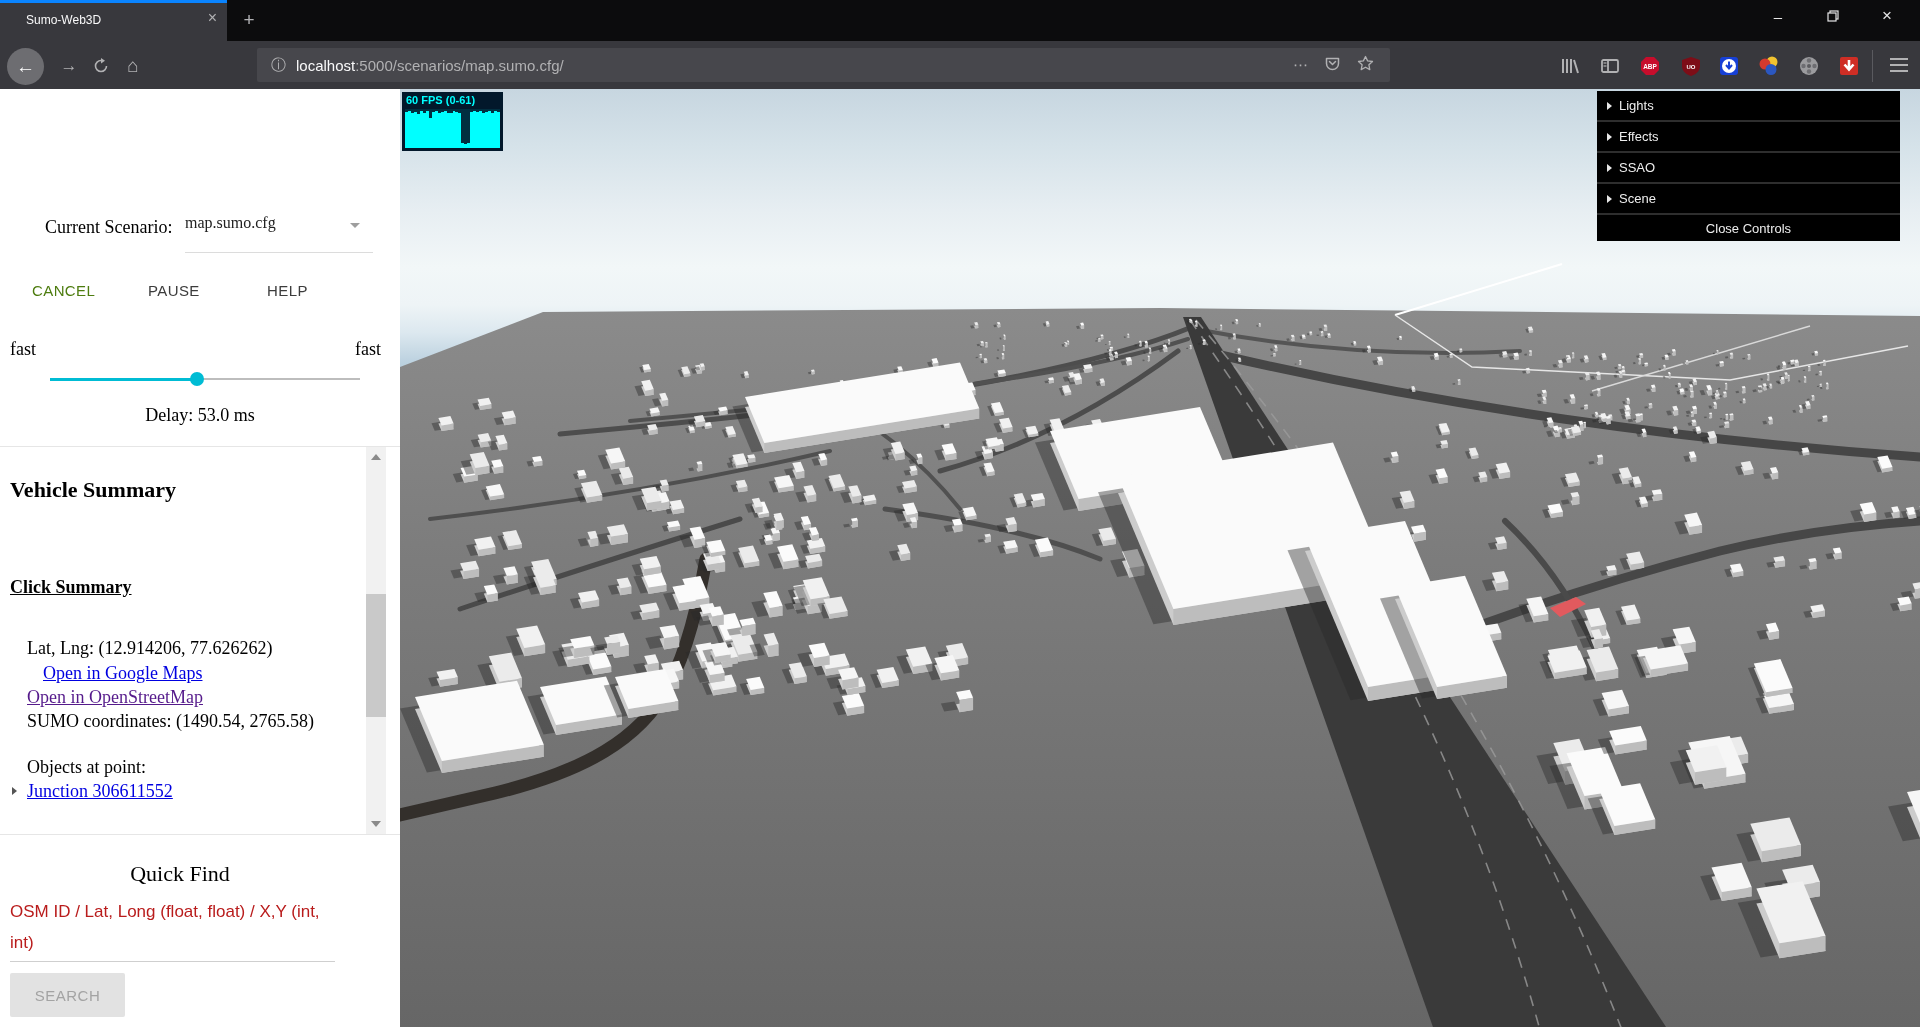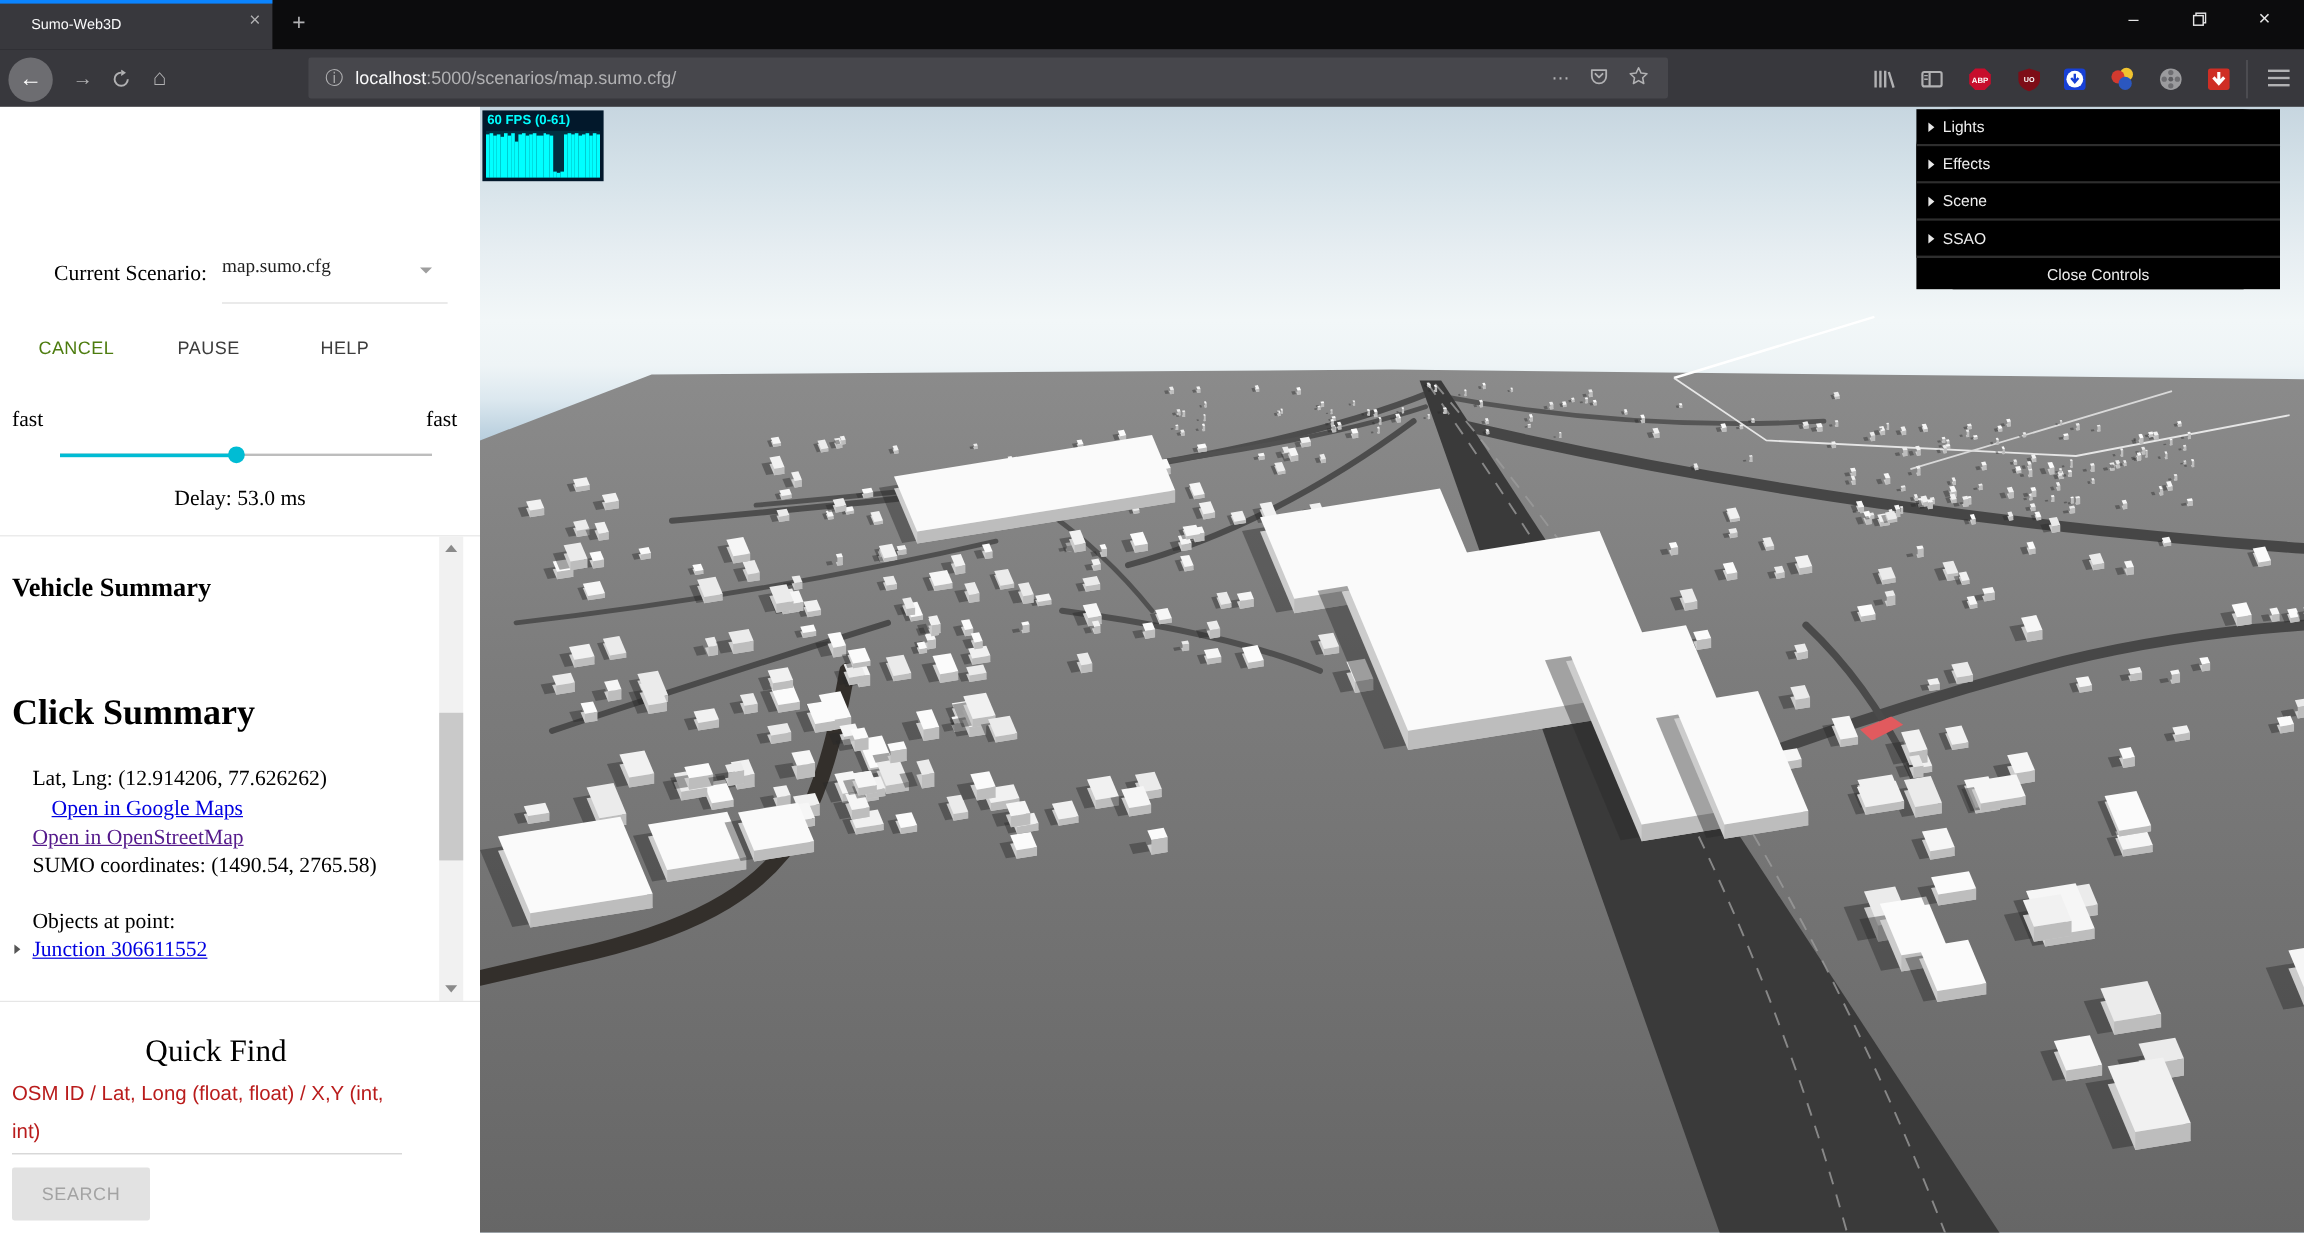--- a/index.html
+++ b/index.html
@@ -57,36 +57,36 @@
   #lbl-fast { position:absolute; left:355px; top:250px; font-size:18px; }
   #slider { position:absolute; left:50px; top:283px; width:310px; height:14px; }
   #slider .track { position:absolute; left:0; top:6px; width:310px; height:2px; background:#bdbdbd; }
   #slider .fill { position:absolute; left:0; top:5.5px; width:147px; height:3px; background:#00bcd4; }
   #slider .thumb { position:absolute; left:140px; top:0; width:14px; height:14px; border-radius:50%; background:#00bcd4; }
   #delay-text { position:absolute; left:0; top:316px; width:400px; text-align:center; font-size:18px; }
 
   #summary-divider-top { position:absolute; left:0; top:357px; width:400px; height:1px; background:#e6e6e6; }
   #summary-divider-bottom { position:absolute; left:0; top:745px; width:400px; height:1px; background:#e6e6e6; }
   #vehicle-summary-title { position:absolute; left:10px; top:388px; font-size:22px; font-weight:bold; }
-  #click-summary-title { position:absolute; left:10px; top:488px; font-size:30px; font-weight:bold; }
+  #click-summary-title { position:absolute; left:10px; top:488px; font-size:18px; font-weight:bold;text-decoration:underline; }
   .sumline { position:absolute; left:27px; font-size:18px; }
   a.slink { text-decoration:underline; }
   .blue { color:#0000e0; }
   .purple { color:#551a8b; }
   #obj-bullet { position:absolute; left:12px; top:698px; width:0; height:0;
       border-top:4px solid transparent; border-bottom:4px solid transparent; border-left:5px solid #555; }
 
   
   #sscroll { position:absolute; left:366px; top:358px; width:20px; height:387px; background:#f1f1f1; }
   #sscroll .thumb { position:absolute; left:0; top:147px; width:20px; height:123px; background:#c9c9c9; }
   #sscroll .chev { position:absolute; left:5px; width:0; height:0; border-left:5px solid transparent; border-right:5px solid transparent; }
   #sscroll .up { top:7px; border-bottom:6px solid #8a8a8a; }
   #sscroll .down { bottom:7px; border-top:6px solid #8a8a8a; }
 
-  #quick-find-title { position:absolute; left:0; top:772px; width:360px; text-align:center; font-size:26px; }
+  #quick-find-title { position:absolute; left:0; top:772px; width:360px; text-align:center; font-size:22px; }
   #qf-input { position:absolute; left:10px; top:807px; width:330px; height:62px;
               font-family:"Liberation Sans", sans-serif; font-size:17px; color:#b91c1c; line-height:31px; }
   #qf-uline { position:absolute; left:10px; top:872px; width:325px; height:1px; background:#cfcfcf; }
   #search-btn { position:absolute; left:10px; top:884px; width:115px; height:44px; background:#e2e2e2;
                 border-radius:2px; font-family:"Liberation Sans", sans-serif; font-size:15px; letter-spacing:.5px;
                 color:#a3a3a3; display:flex; align-items:center; justify-content:center; }
   .vrow { position:absolute; left:12px; width:370px; height:30px; display:flex; }
   .vrow span { flex:1; text-align:center; font-family:"Liberation Sans", sans-serif; font-size:15px;
                letter-spacing:.5px; color:#9e9e9e; line-height:30px; }
   #vrow1 { top:938px; }
@@ -2015,21 +2015,21 @@
     <div class="gui-row">
       <span class="tri"></span>
       <span>Lights</span>
     </div>
     <div class="gui-row">
       <span class="tri"></span>
       <span>Effects</span>
     </div>
     <div class="gui-row">
       <span class="tri"></span>
-      <span>Scene</span>
+      <span>SSAO</span>
     </div>
     <div class="gui-row">
       <span class="tri"></span>
-      <span>SSAO</span>
+      <span>Scene</span>
     </div>
     <div id="gui-close">Close Controls</div>
   </div>
 </div>
 
 </body></html>

